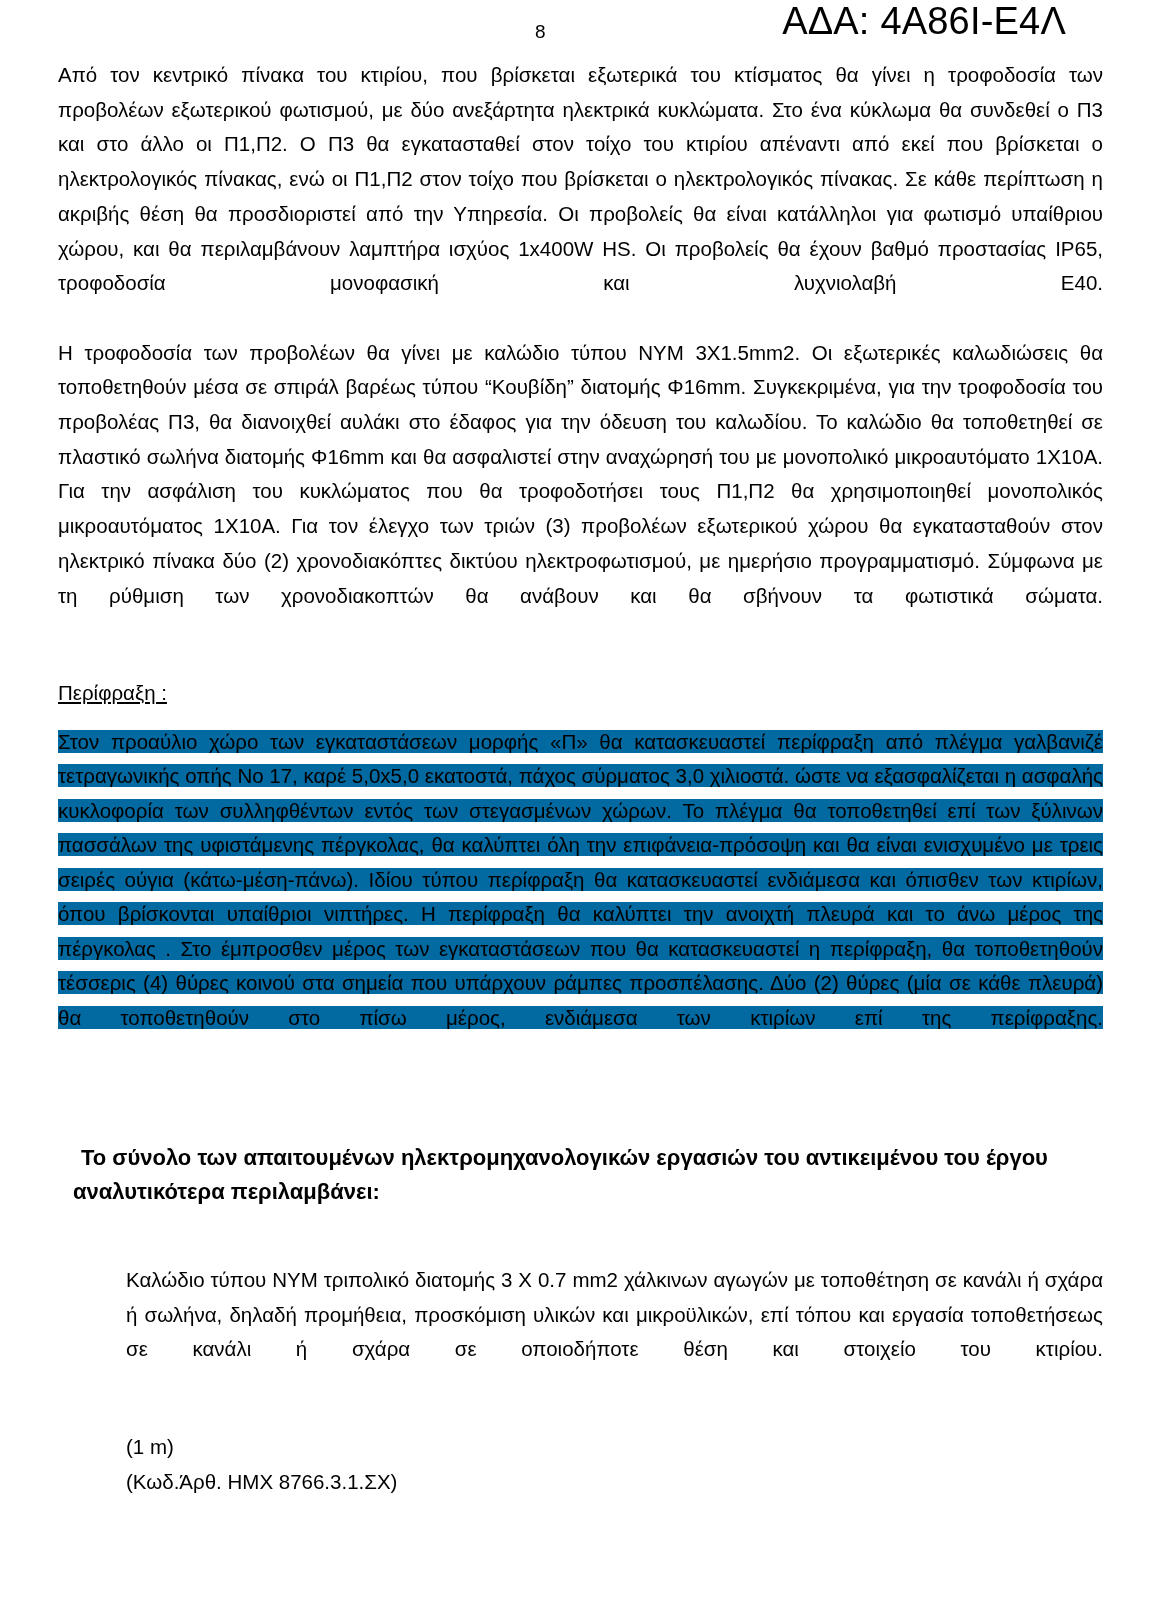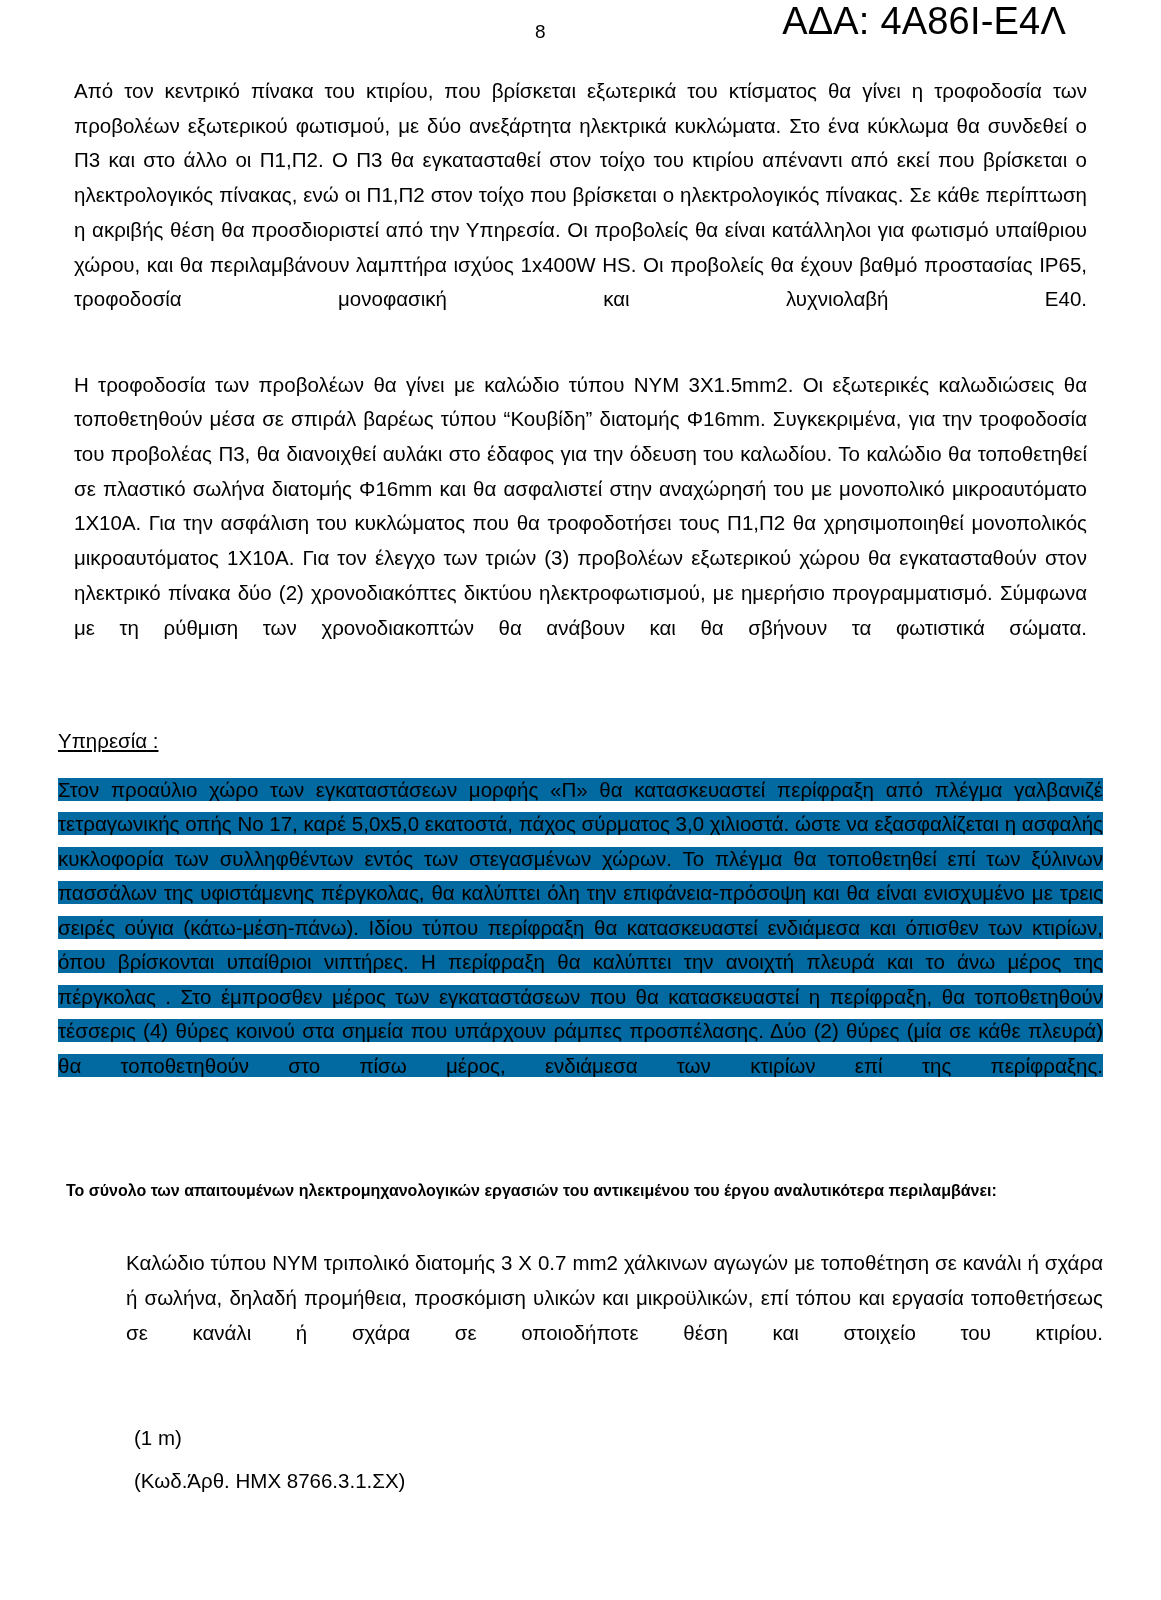--- a/index.html
+++ b/index.html
@@ -37,21 +37,21 @@
     top: 0;
     font-size: 38px;
     letter-spacing: 0.2px;
     white-space: nowrap;
   }
   
   .content {
     padding: 0 58px 0 58px;
   }
   p.para {
-    margin: 16px;
+    margin: 0;
     font-size: 20.5px;
     line-height: 34.7px;
     text-align: justify;
     text-justify: inter-word;
   }
   .justify-all {
     text-align: justify;
   }
   .justify-all::after {
     content: "";
@@ -83,43 +83,43 @@
     box-decoration-break: clone;
     -webkit-box-decoration-break: clone;
   }
   .highlight-block::after {
     content: "";
     display: inline-block;
     width: 100%;
   }
 
   p.bold-lead {
-    margin: 0;
-    font-size: 16px;
+    margin: 15px;
+    font-size: 22px;
     line-height: 34.7px;
     font-weight: bold;
     text-indent: 8px;
   }
 
   .indented {
     margin-left: 68px;
   }
   p.item {
     margin: 0;
     font-size: 20.5px;
     line-height: 34.7px;
     text-align: justify;
   }
   p.item.jall::after {
     content: "";
     display: inline-block;
     width: 100%;
   }
   p.plain {
-    margin: 8px;
+    margin: 0;
     font-size: 20.5px;
     line-height: 34.7px;
   }
 </style>
 </head>
 <body>
 
 <div class="page">
 
   <div class="doc-header">
@@ -128,21 +128,21 @@
   </div>
 
   <div class="content">
 
     <p class="para justify-all">Από τον κεντρικό πίνακα του κτιρίου, που βρίσκεται εξωτερικά του κτίσματος θα γίνει η τροφοδοσία των προβολέων εξωτερικού φωτισμού, με δύο ανεξάρτητα ηλεκτρικά κυκλώματα. Στο ένα κύκλωμα θα συνδεθεί ο Π3 και στο άλλο οι Π1,Π2. Ο Π3 θα εγκατασταθεί στον τοίχο του κτιρίου απέναντι από εκεί που βρίσκεται ο ηλεκτρολογικός πίνακας, ενώ οι Π1,Π2 στον τοίχο που βρίσκεται ο ηλεκτρολογικός πίνακας. Σε κάθε περίπτωση η ακριβής θέση θα προσδιοριστεί από την Υπηρεσία. Οι προβολείς θα είναι κατάλληλοι για φωτισμό υπαίθριου χώρου, και θα περιλαμβάνουν λαμπτήρα ισχύος 1x400W HS. Οι προβολείς θα έχουν βαθμό προστασίας IP65, τροφοδοσία μονοφασική και λυχνιολαβή Ε40.</p>
 
     <p class="para justify-all">Η τροφοδοσία των προβολέων θα γίνει με καλώδιο τύπου NYM 3Χ1.5mm2. Οι εξωτερικές καλωδιώσεις θα τοποθετηθούν μέσα σε σπιράλ βαρέως τύπου “Κουβίδη” διατομής Φ16mm. Συγκεκριμένα, για την τροφοδοσία του προβολέας Π3, θα διανοιχθεί αυλάκι στο έδαφος για την όδευση του καλωδίου. Το καλώδιο θα τοποθετηθεί σε πλαστικό σωλήνα διατομής Φ16mm και θα ασφαλιστεί στην αναχώρησή του με μονοπολικό μικροαυτόματο 1Χ10Α. Για την ασφάλιση του κυκλώματος που θα τροφοδοτήσει τους Π1,Π2 θα χρησιμοποιηθεί μονοπολικός μικροαυτόματος  1Χ10Α. Για τον έλεγχο των τριών (3) προβολέων εξωτερικού χώρου θα εγκατασταθούν στον ηλεκτρικό πίνακα δύο (2) χρονοδιακόπτες δικτύου ηλεκτροφωτισμού, με ημερήσιο προγραμματισμό. Σύμφωνα με τη ρύθμιση των χρονοδιακοπτών θα ανάβουν και θα σβήνουν τα φωτιστικά σώματα.</p>
 
     <div class="gap-md"></div>
 
-    <p class="section-label"><span class="u">Υπηρεσία :</span></p>
+    <p class="section-label"><span class="u">Περίφραξη :</span></p>
 
     <div class="gap-sm"></div>
 
     <p class="highlight-block"><span class="hl">Στον προαύλιο χώρο των εγκαταστάσεων μορφής «Π» θα κατασκευαστεί περίφραξη από πλέγμα γαλβανιζέ τετραγωνικής οπής Νο 17, καρέ 5,0x5,0 εκατοστά, πάχος σύρματος 3,0 χιλιοστά. ώστε να εξασφαλίζεται η ασφαλής κυκλοφορία των συλληφθέντων εντός των στεγασμένων χώρων. Το πλέγμα θα τοποθετηθεί επί των ξύλινων πασσάλων της υφιστάμενης πέργκολας, θα καλύπτει όλη την επιφάνεια-πρόσοψη και θα είναι ενισχυμένο  με τρεις σειρές ούγια (κάτω-μέση-πάνω). Ιδίου τύπου περίφραξη θα κατασκευαστεί ενδιάμεσα και όπισθεν των κτιρίων, όπου βρίσκονται υπαίθριοι νιπτήρες. Η περίφραξη θα καλύπτει την ανοιχτή πλευρά και το άνω μέρος της πέργκολας . Στο έμπροσθεν μέρος των εγκαταστάσεων που θα κατασκευαστεί η περίφραξη, θα τοποθετηθούν τέσσερις (4) θύρες κοινού στα σημεία που υπάρχουν ράμπες προσπέλασης. Δύο (2) θύρες (μία σε κάθε πλευρά) θα τοποθετηθούν στο πίσω μέρος, ενδιάμεσα των κτιρίων επί της περίφραξης.</span></p>
 
     <div class="gap-md"></div>
 
 
     <div class="gap-md"></div>
 

